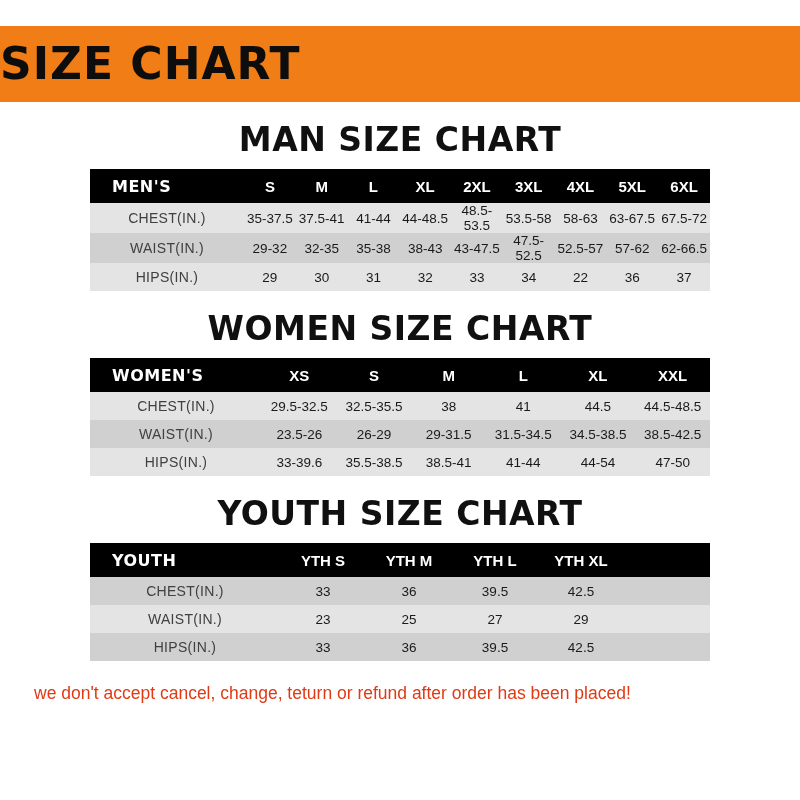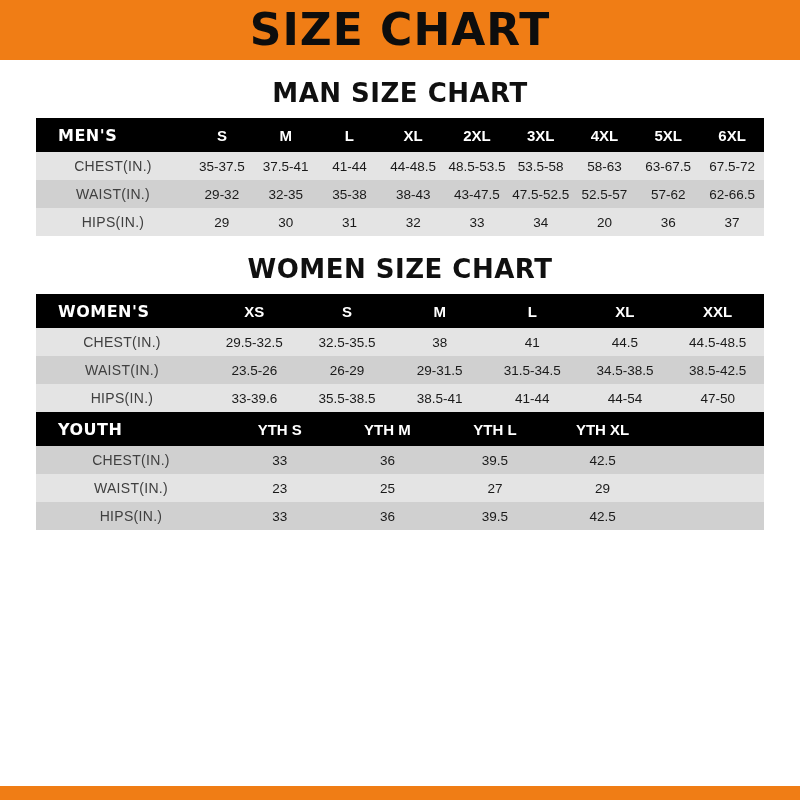--- a/index.html
+++ b/index.html
@@ -16,51 +16,51 @@
   .page {
     position: relative;
     width: 800px;
     height: 800px;
     background: #ffffff;
     box-sizing: border-box;
   }
   
   .header-band {
     position: relative;
-    height: 60px;
+    height: 76px;
     background: #f07d15;
     display: flex;
     align-items: center;
-    justify-content: center;
+    margin-top: 26px;
   }
   .header-title {
     font-family: "DejaVu Sans", sans-serif;
     font-weight: bold;
     font-size: 44px;
     letter-spacing: 1px;
     color: #0d0d0d;
     text-align: center;
     line-height: 1;
     margin: 0;
   }
   .content {
     padding: 0 18px;
     box-sizing: border-box;
   }
   .section-title {
     text-align: center;
     font-family: "DejaVu Sans", sans-serif;
     font-weight: bold;
-    font-size: 26px;
+    font-size: 33px;
     color: #101010;
     margin: 18px 0 10px 0;
     letter-spacing: 0.5px;
   }
   table.size-table {
-    width: 728px;
+    width: 620px;
     margin: 0 auto;
     border-collapse: collapse;
     table-layout: fixed;
   }
   table.size-table th,
   table.size-table td {
     text-align: center;
     vertical-align: middle;
     font-size: 13.5px;
     color: #1a1a1a;
@@ -169,21 +169,21 @@
           <td>62-66.5</td>
         </tr>
         <tr class="odd">
           <td class="rowlabel">HIPS(IN.)</td>
           <td>29</td>
           <td>30</td>
           <td>31</td>
           <td>32</td>
           <td>33</td>
           <td>34</td>
-          <td>20</td>
+          <td>22</td>
           <td>36</td>
           <td>37</td>
         </tr>
       </tbody>
     </table>
 
     <div class="section-title">WOMEN SIZE CHART</div>
     <table class="size-table">
       <thead>
         <tr>
@@ -220,20 +220,21 @@
           <td>33-39.6</td>
           <td>35.5-38.5</td>
           <td>38.5-41</td>
           <td>41-44</td>
           <td>44-54</td>
           <td>47-50</td>
         </tr>
       </tbody>
     </table>
 
+    <div class="section-title">YOUTH SIZE CHART</div>
     <table class="size-table">
       <thead>
         <tr>
           <th class="corner youth-col-label">YOUTH</th>
           <th>YTH S</th>
           <th>YTH M</th>
           <th>YTH L</th>
           <th>YTH XL</th>
           <th></th>
         </tr>
@@ -260,18 +261,19 @@
           <td>33</td>
           <td>36</td>
           <td>39.5</td>
           <td>42.5</td>
           <td></td>
         </tr>
       </tbody>
     </table>
 
     <div class="footer-note">
+      <span class="line">we don't accept cancel, change, teturn or refund after order has been placed!</span>
     </div>
 
   </div>
 
   <div class="bottom-band"></div>
 </div>
 
 </body></html>

